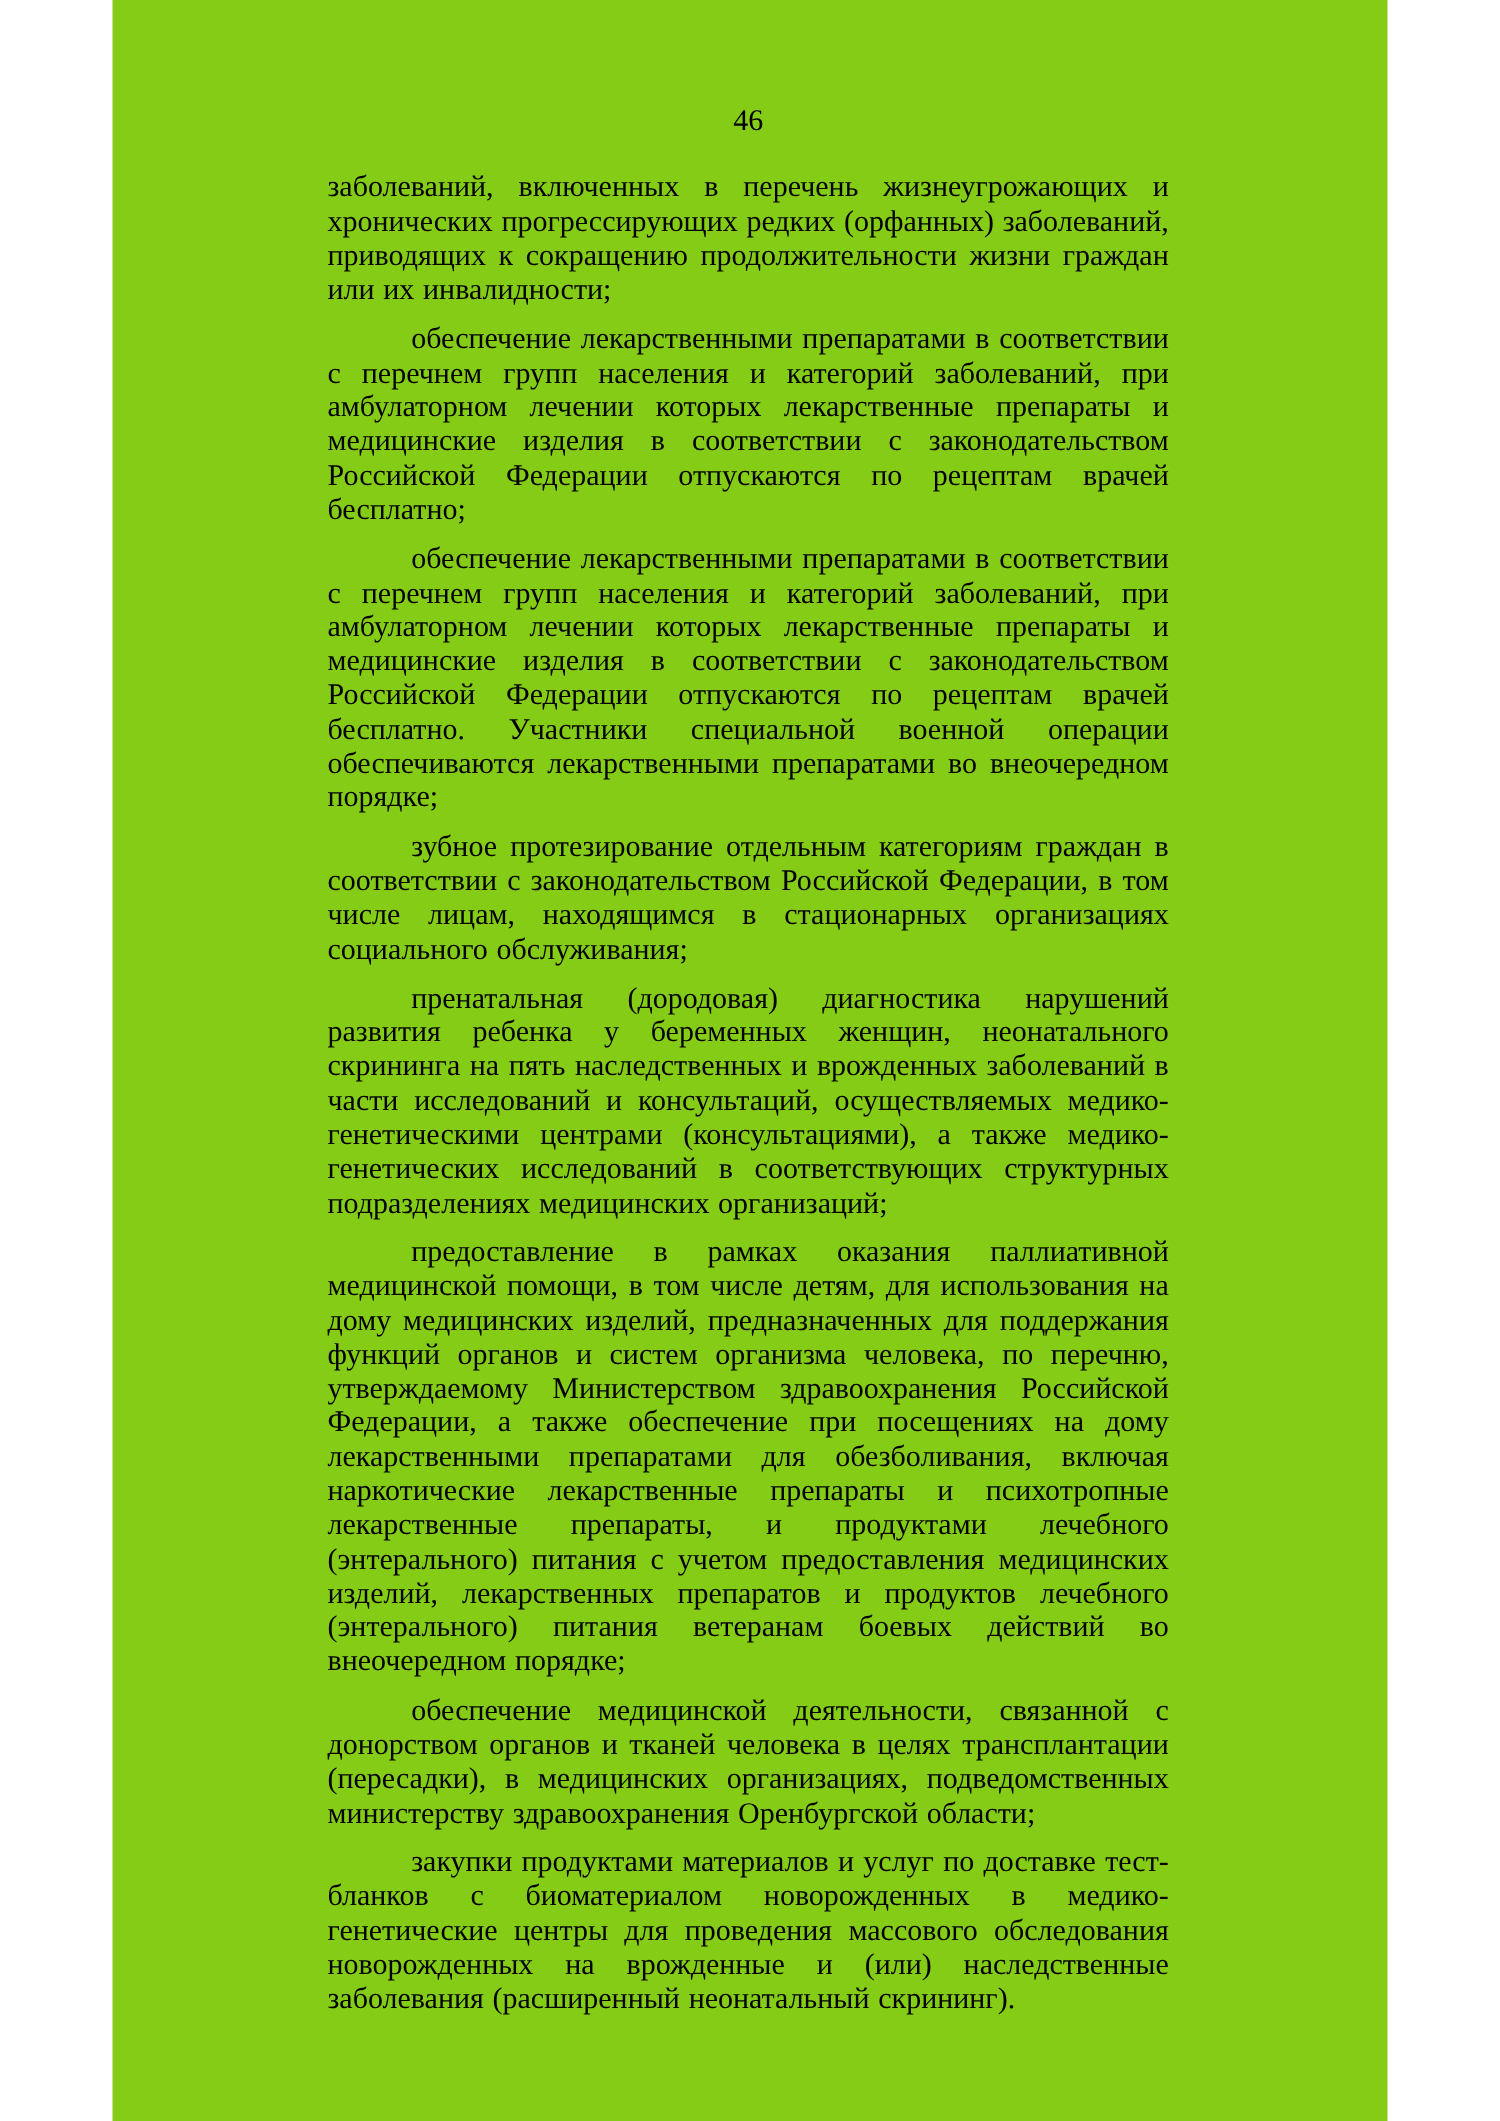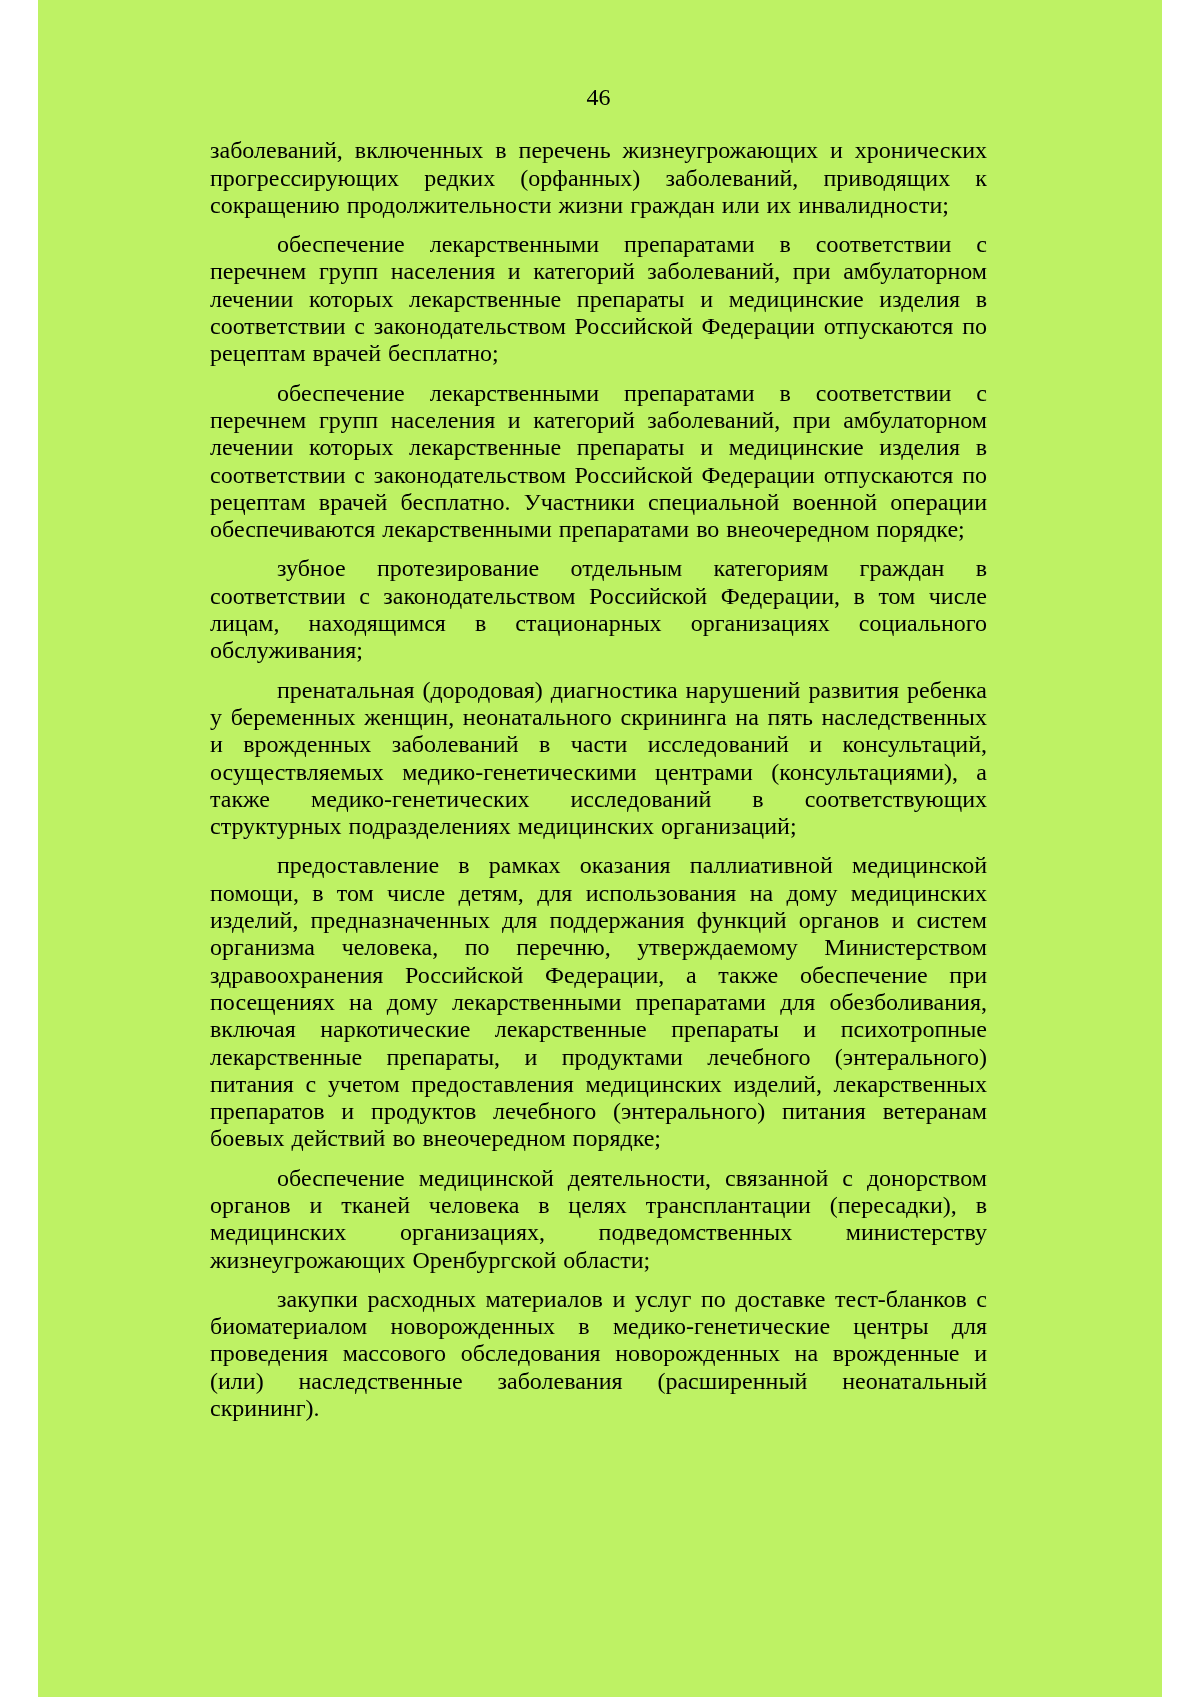--- a/index.html
+++ b/index.html
@@ -2,24 +2,24 @@
 <html lang="ru"><head>
 <meta charset="utf-8">
 <style>
   html, body {
     margin: 0;
     padding: 0;
     background: #ffffff;
   }
   .page {
     position: relative;
-    width: 1124px;
+    width: 1020px;
     height: 1697px;
     margin: 0 auto;
-    background: #bef264;
+    background: #84cc16;
     box-sizing: border-box;
     padding: 84px 163px 40px 160px;
     font-family: "Liberation Serif", "DejaVu Serif", serif;
     font-size: 24px;
     line-height: 27.3px;
     color: #000000;
     overflow: hidden;
   }
   .page-number {
     text-align: center;
@@ -42,16 +42,16 @@
 
 <div class="page">
   <div class="page-number">46</div>
   <div class="doc-body">
       <p>заболеваний, включенных в перечень жизнеугрожающих и хронических прогрессирующих редких (орфанных) заболеваний, приводящих к сокращению продолжительности жизни граждан или их инвалидности;</p>
       <p class="indent">обеспечение лекарственными препаратами в соответствии с перечнем групп населения и категорий заболеваний, при амбулаторном лечении которых лекарственные препараты и медицинские изделия в соответствии с законодательством Российской Федерации отпускаются по рецептам врачей бесплатно;</p>
       <p class="indent">обеспечение лекарственными препаратами в соответствии с перечнем групп населения и категорий заболеваний, при амбулаторном лечении которых лекарственные препараты и медицинские изделия в соответствии с законодательством Российской Федерации отпускаются по рецептам врачей бесплатно. Участники специальной военной операции обеспечиваются лекарственными препаратами во внеочередном порядке;</p>
       <p class="indent">зубное протезирование отдельным категориям граждан в соответствии с законодательством Российской Федерации, в том числе лицам, находящимся в стационарных организациях социального обслуживания;</p>
       <p class="indent">пренатальная (дородовая) диагностика нарушений развития ребенка у беременных женщин, неонатального скрининга на пять наследственных и врожденных заболеваний в части исследований и консультаций, осуществляемых медико-генетическими центрами (консультациями), а также медико-генетических исследований в соответствующих структурных подразделениях медицинских организаций;</p>
       <p class="indent">предоставление в рамках оказания паллиативной медицинской помощи, в том числе детям, для использования на дому медицинских изделий, предназначенных для поддержания функций органов и систем организма человека, по перечню, утверждаемому Министерством здравоохранения Российской Федерации, а также обеспечение при посещениях на дому лекарственными препаратами для обезболивания, включая наркотические лекарственные препараты и психотропные лекарственные препараты, и продуктами лечебного (энтерального) питания с учетом предоставления медицинских изделий, лекарственных препаратов и продуктов лечебного (энтерального) питания ветеранам боевых действий во внеочередном порядке;</p>
-      <p class="indent">обеспечение медицинской деятельности, связанной с донорством органов и тканей человека в целях трансплантации (пересадки), в медицинских организациях, подведомственных министерству жизнеугрожающих Оренбургской области;</p>
-      <p class="indent">закупки расходных материалов и услуг по доставке тест-бланков с биоматериалом новорожденных в медико-генетические центры для проведения массового обследования новорожденных на врожденные и (или) наследственные заболевания (расширенный неонатальный скрининг).</p>
+      <p class="indent">обеспечение медицинской деятельности, связанной с донорством органов и тканей человека в целях трансплантации (пересадки), в медицинских организациях, подведомственных министерству здравоохранения Оренбургской области;</p>
+      <p class="indent">закупки продуктами материалов и услуг по доставке тест-бланков с биоматериалом новорожденных в медико-генетические центры для проведения массового обследования новорожденных на врожденные и (или) наследственные заболевания (расширенный неонатальный скрининг).</p>
     </div>
 </div>
 
 </body></html>

